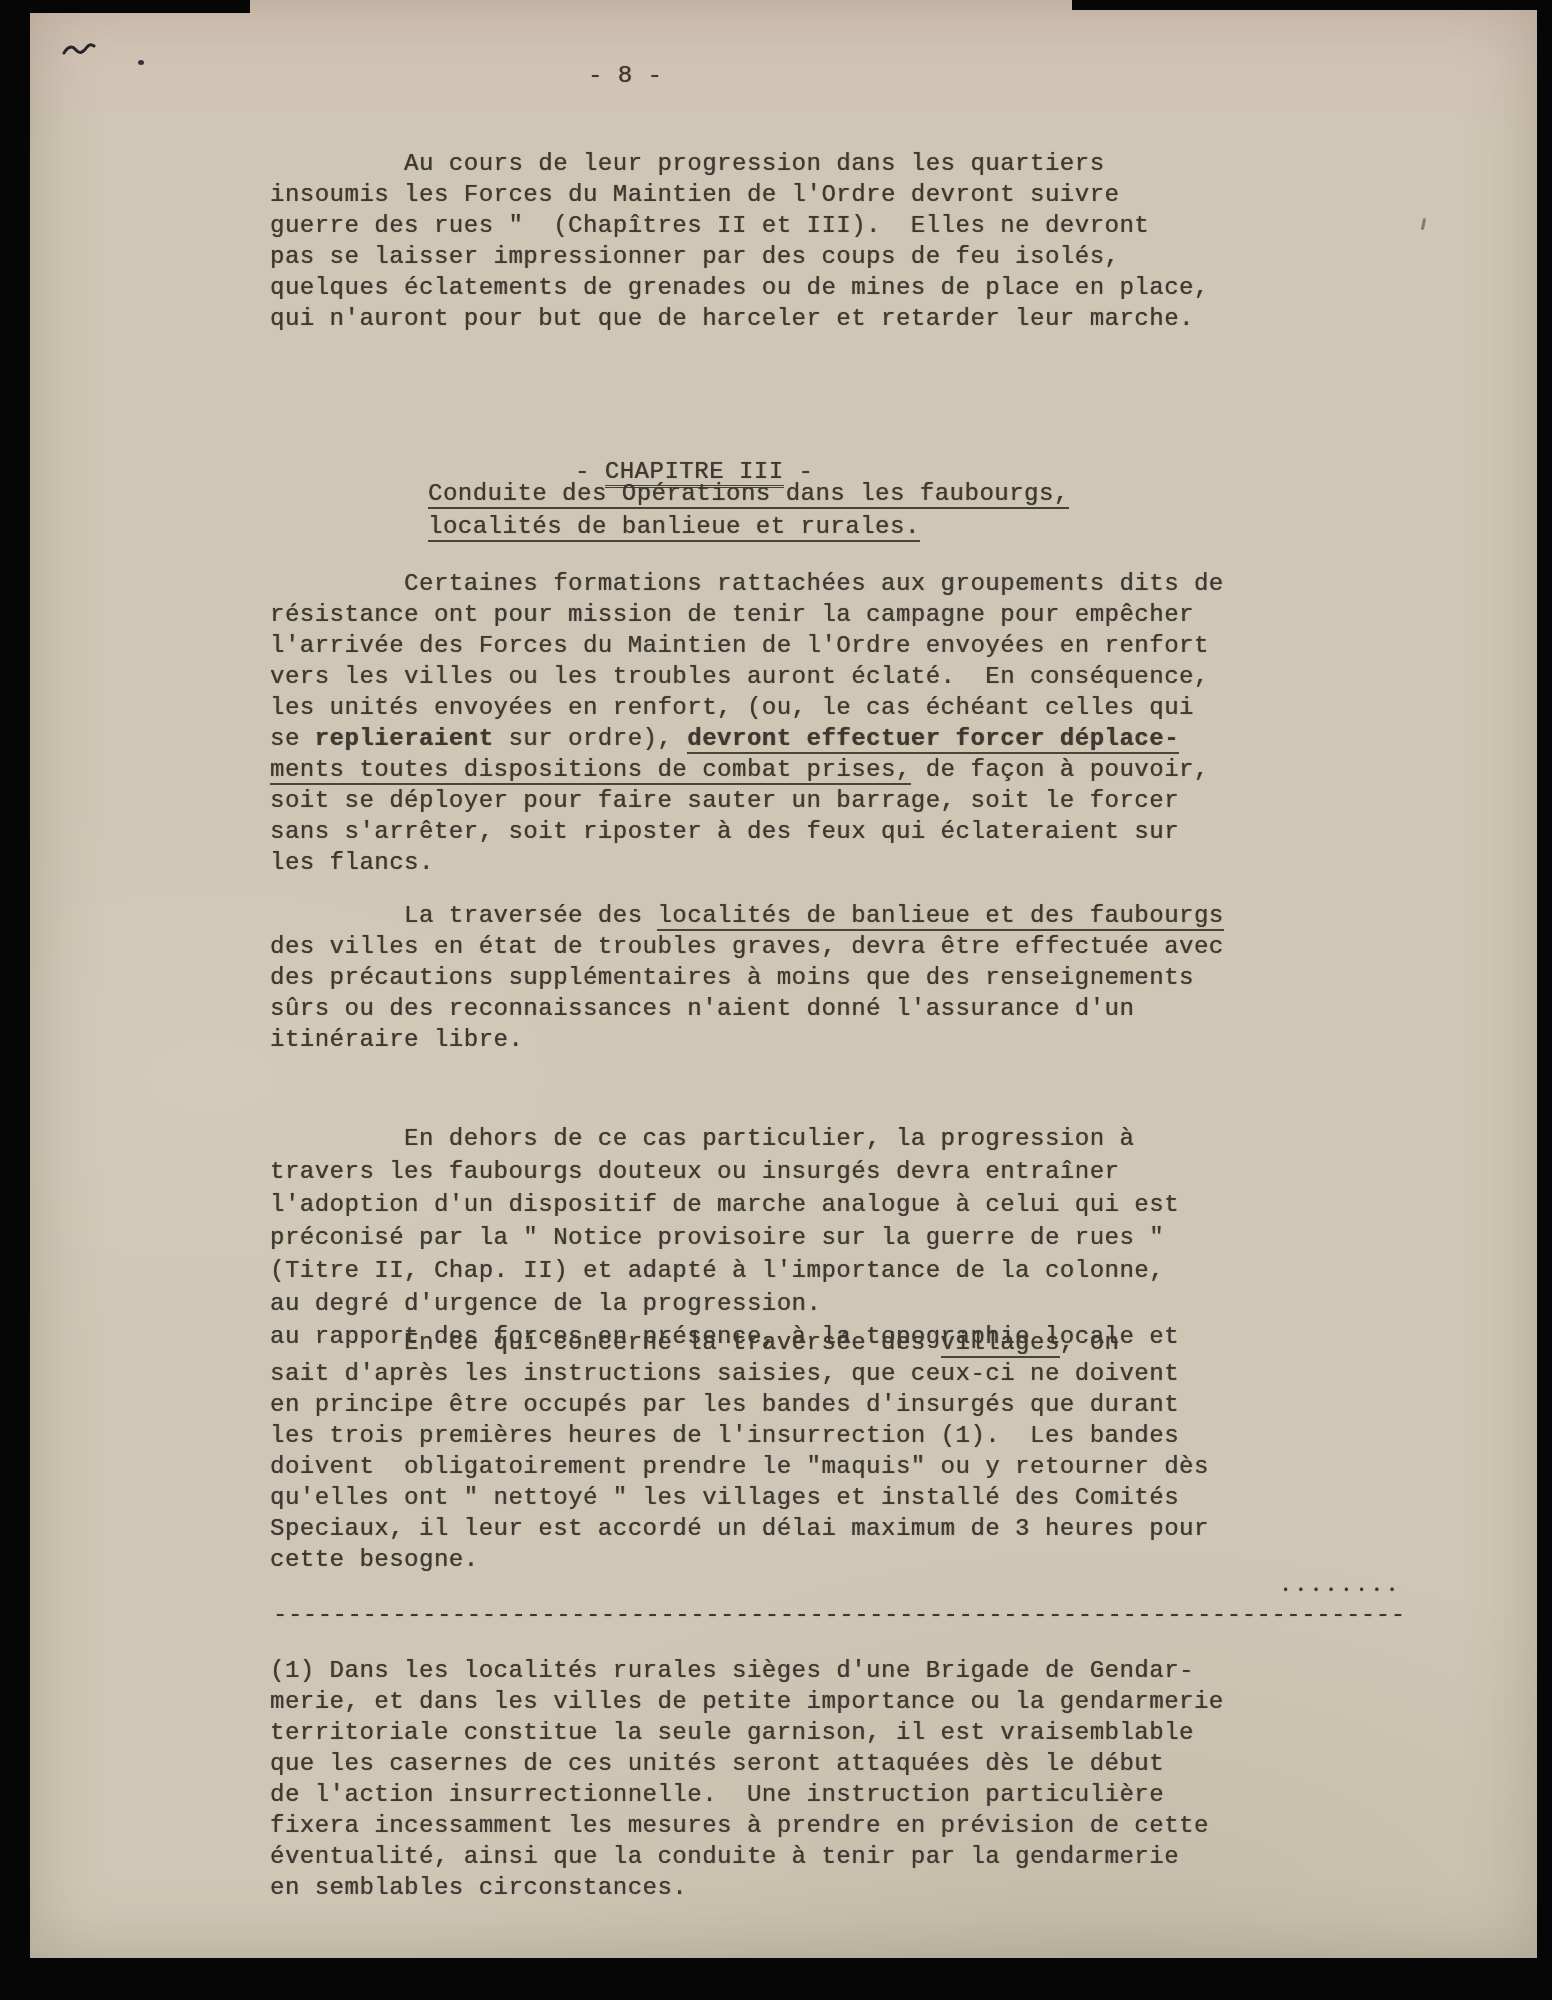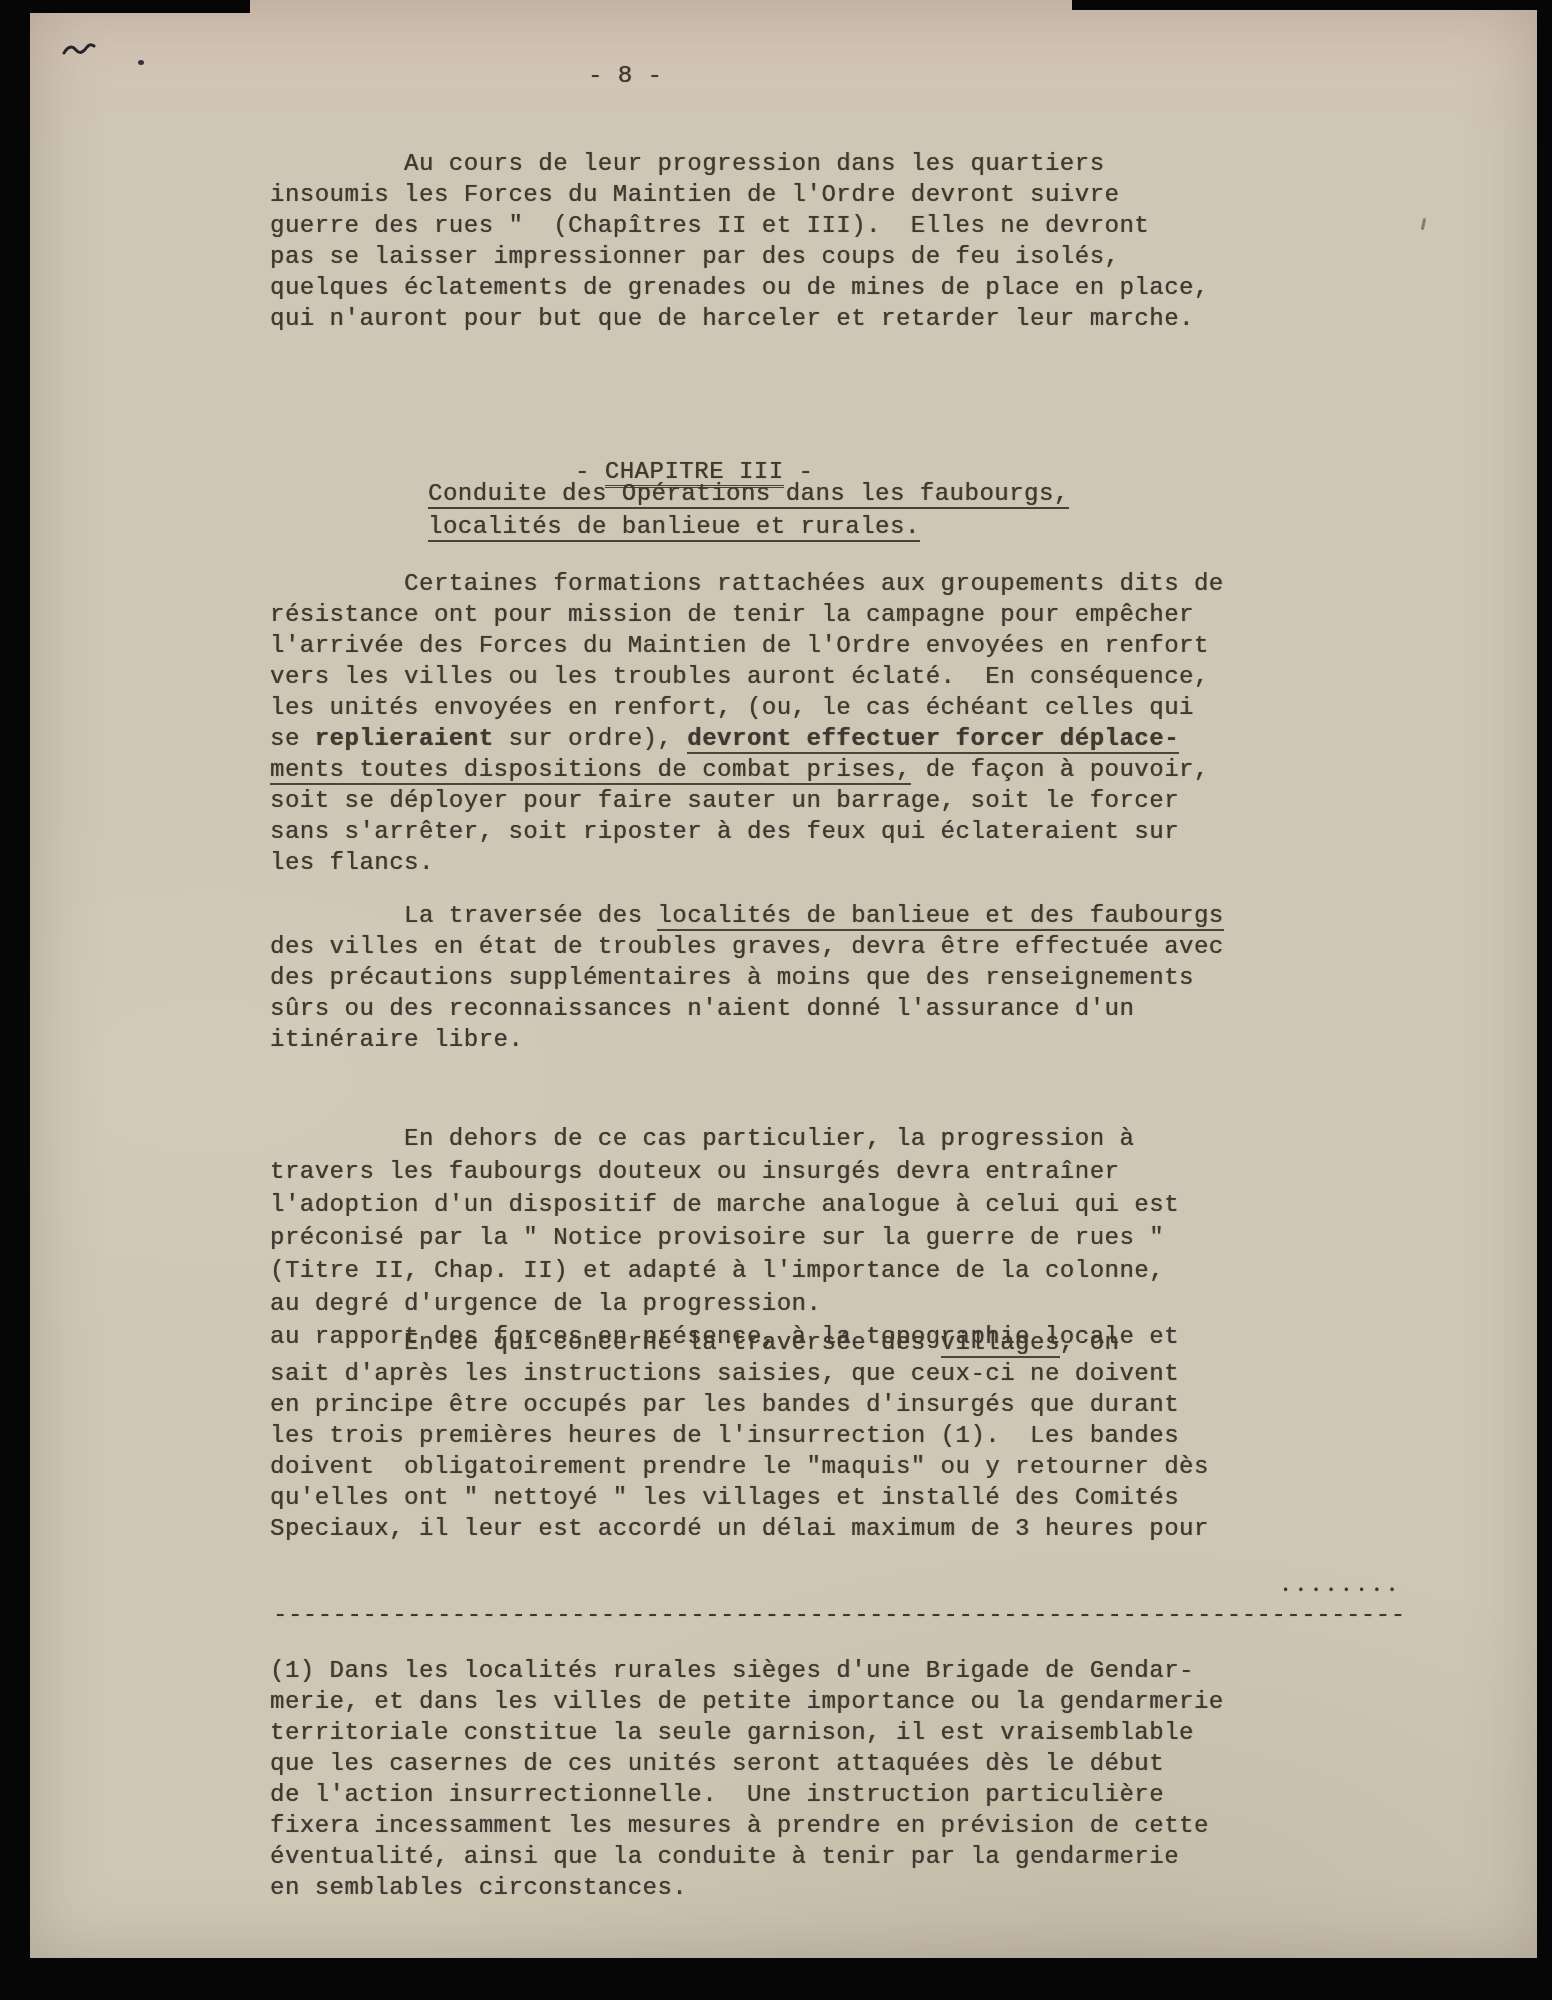--- a/index.html
+++ b/index.html
@@ -109,20 +109,21 @@
     </div>
 
   <div class="block" style="left:240px; top:1327px;">
       <div class="tl"><span>         En ce qui concerne la traversée des </span><span class="u">villages</span><span>, on</span></div>
       <div class="tl"><span>sait d'après les instructions saisies, que ceux-ci ne doivent</span></div>
       <div class="tl"><span>en principe être occupés par les bandes d'insurgés que durant</span></div>
       <div class="tl"><span>les trois premières heures de l'insurrection (1).  Les bandes</span></div>
       <div class="tl"><span>doivent  obligatoirement prendre le "maquis" ou y retourner dès</span></div>
       <div class="tl"><span>qu'elles ont " nettoyé " les villages et installé des Comités</span></div>
       <div class="tl"><span>Speciaux, il leur est accordé un délai maximum de 3 heures pour</span></div>
+      <div class="tl"><span>cette besogne.</span></div>
     </div>
 
   <div class="dots">••••••••</div>
 
   <div class="dashline">----------------------------------------------------------------------------</div>
 
   <div class="block" style="left:240px; top:1655px;">
       <div class="tl"><span>(1) Dans les localités rurales sièges d'une Brigade de Gendar-</span></div>
       <div class="tl"><span>merie, et dans les villes de petite importance ou la gendarmerie</span></div>
       <div class="tl"><span>territoriale constitue la seule garnison, il est vraisemblable</span></div>

